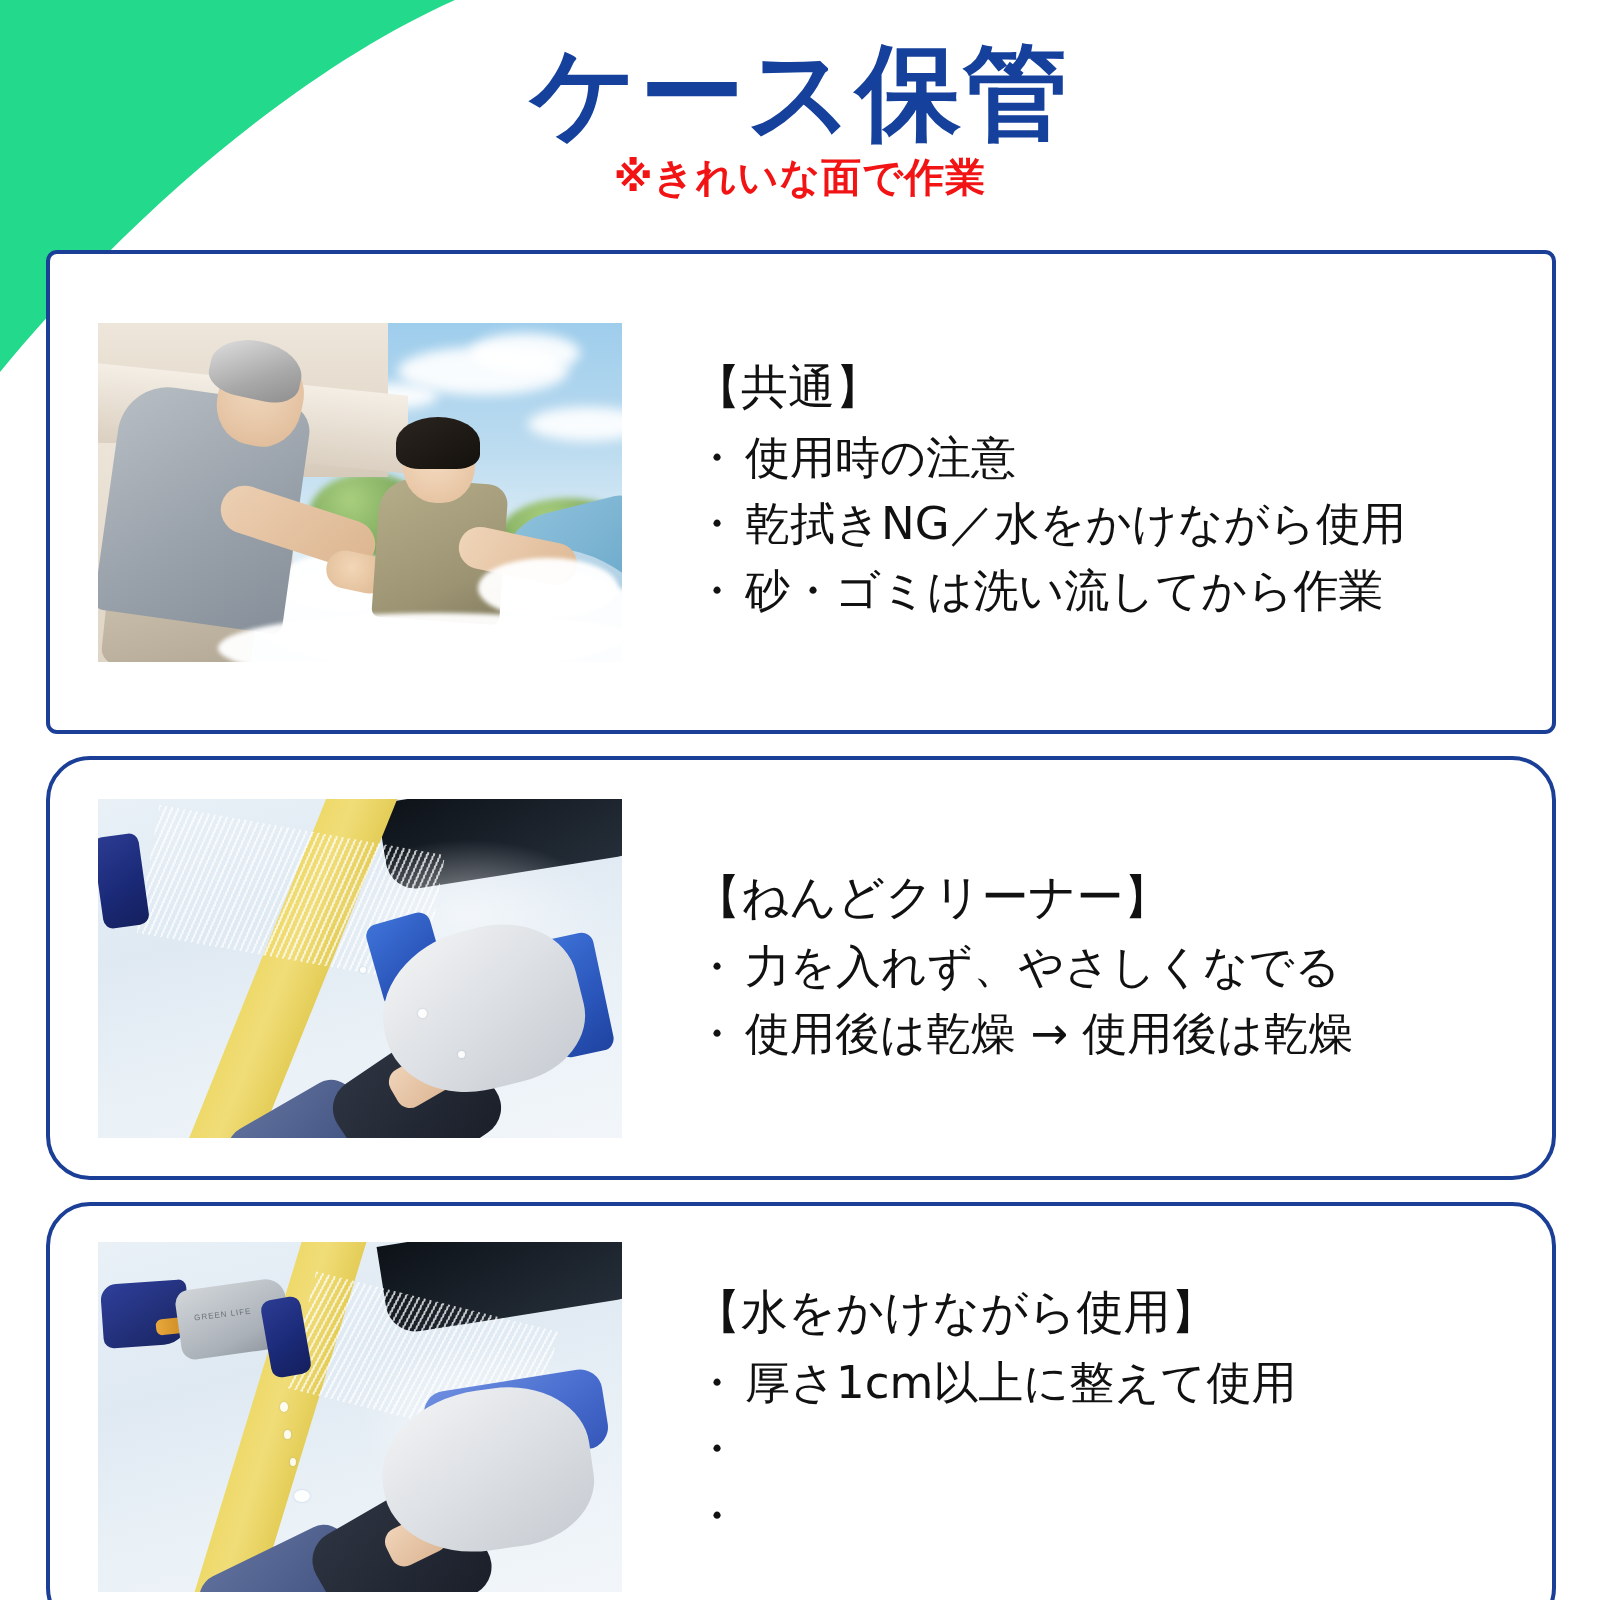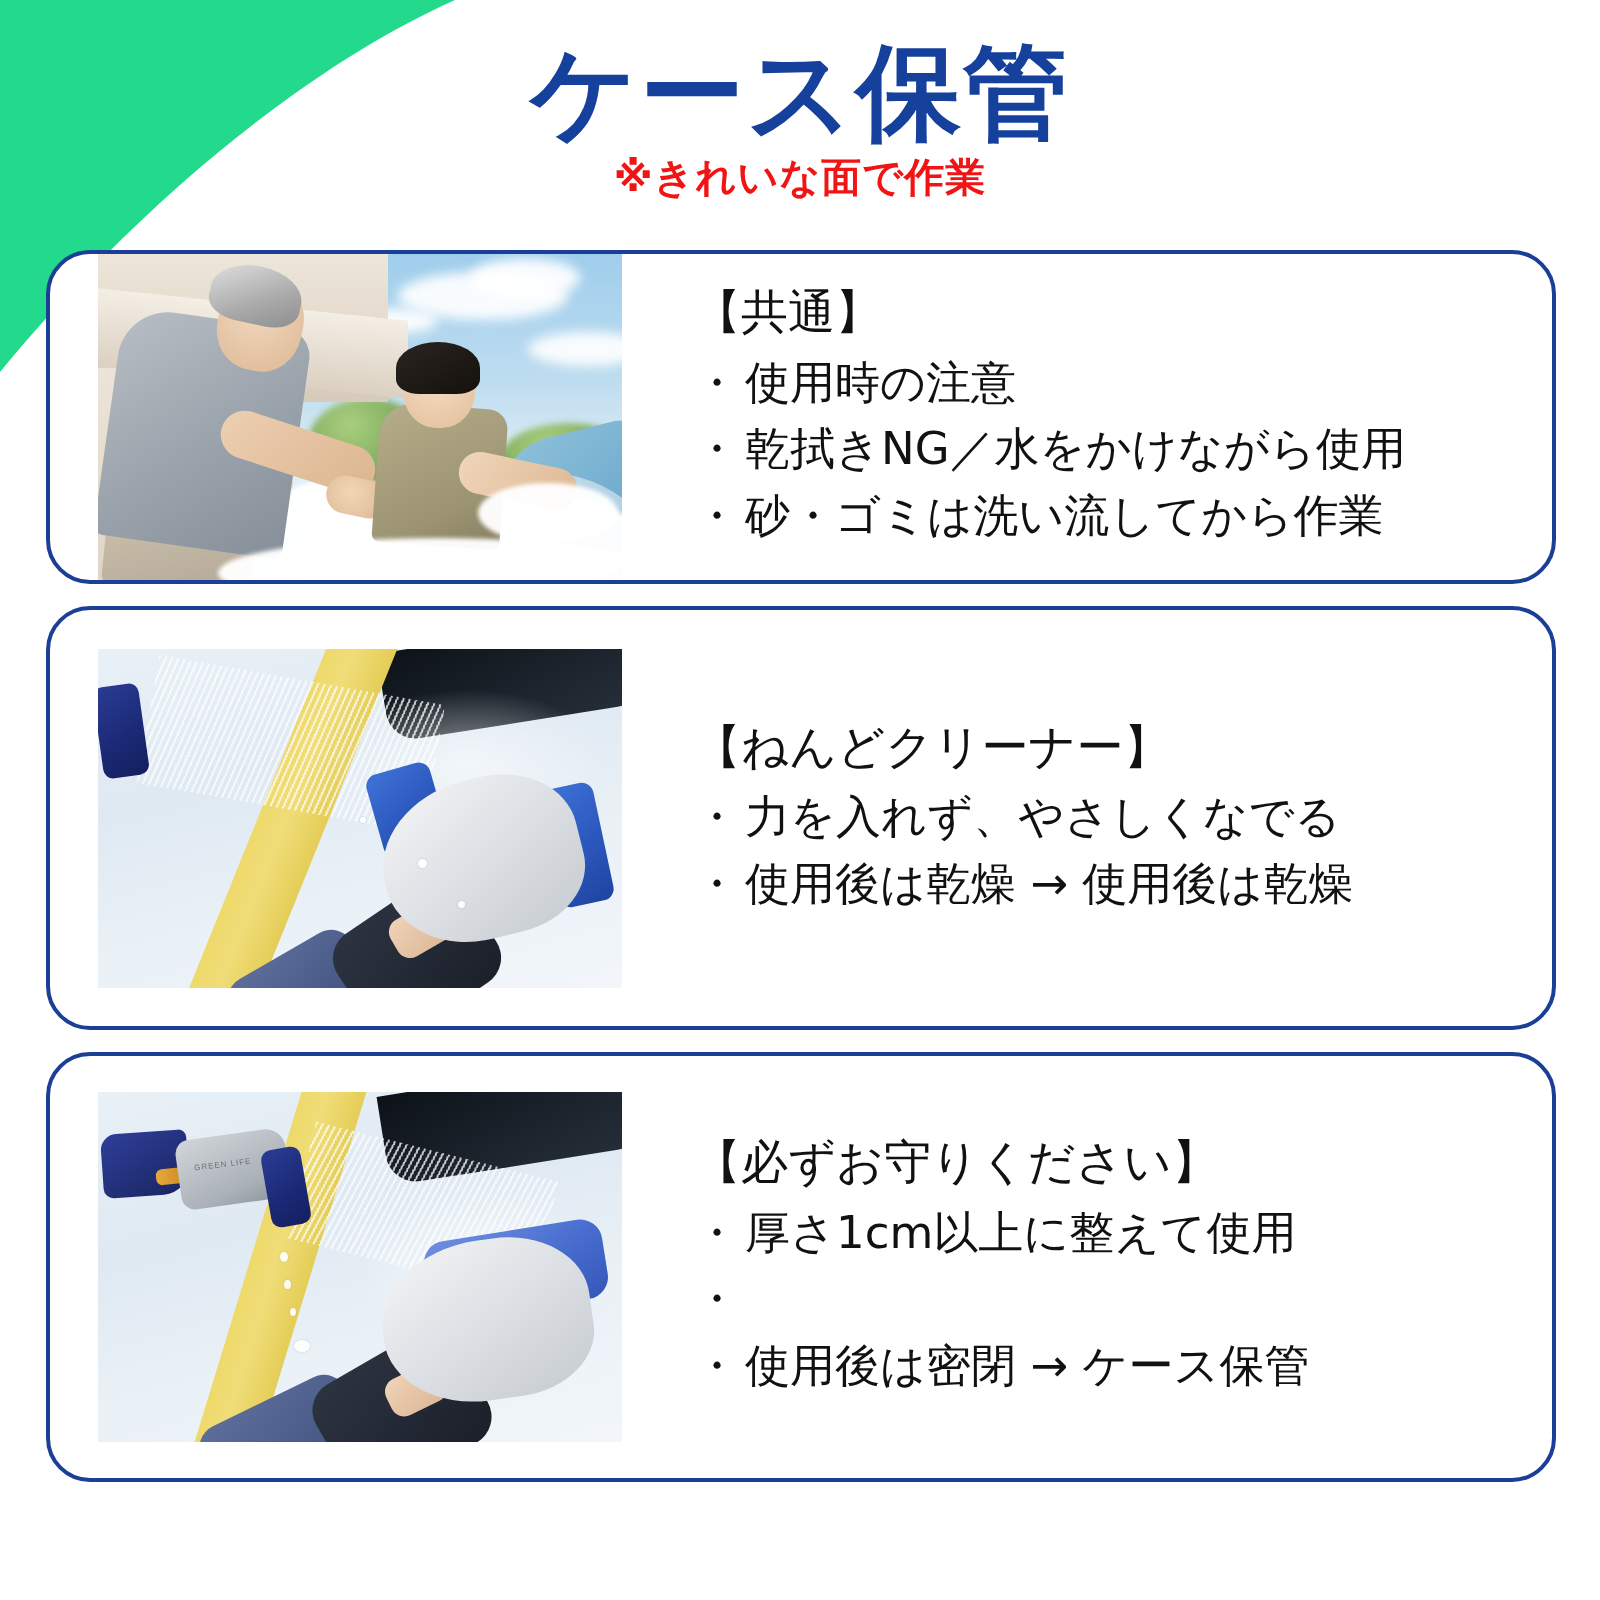--- a/index.html
+++ b/index.html
@@ -69,21 +69,21 @@
     position: relative;
     box-sizing: border-box;
     border: 4px solid #1b3f96;
     border-radius: 44px;
     background: #ffffff;
     display: flex;
     align-items: center;
     margin-bottom: 22px;
     overflow: hidden;
   }
-  .card-1 { height: 334px; }
+  .card-1 { height: 484px; border-radius: 11px; }
   .card-2 { height: 424px; }
   .card-3 { height: 430px; }
 
   .card-photo {
     flex: 0 0 auto;
     width: 524px;
     height: 339px;
     margin-left: 48px;
     position: relative;
     overflow: hidden;
@@ -477,30 +477,29 @@
         <div class="sc-wrist s3-wrist"></div>
         <div class="sc-skin s3-skin"></div>
         <div class="sc-glove s3-glove"></div>
         <div class="sc-drop" style="left:182px;top:160px;width:8px;height:10px;"></div>
         <div class="sc-drop" style="left:186px;top:188px;width:7px;height:9px;"></div>
         <div class="sc-drop" style="left:192px;top:216px;width:6px;height:8px;"></div>
         <div class="sc-drop" style="left:196px;top:248px;width:16px;height:12px;"></div>
       </div>
     </div>
     <div class="card-text">
-      <div class="section-heading">【必ずお守りください】</div>
+      <div class="section-heading">【水をかけながら使用】</div>
       <ul class="bullet-list">
         <li>
           <span class="bullet-dot">・</span>
           <span>厚さ1cm以上に整えて使用</span>
         </li>
         <li>
           <span class="bullet-dot">・</span>
         </li>
         <li>
           <span class="bullet-dot">・</span>
-          <span>使用後は密閉 → ケース保管</span>
         </li>
       </ul>
     </div>
   </div>
 
 </div>
 
 </body></html>

